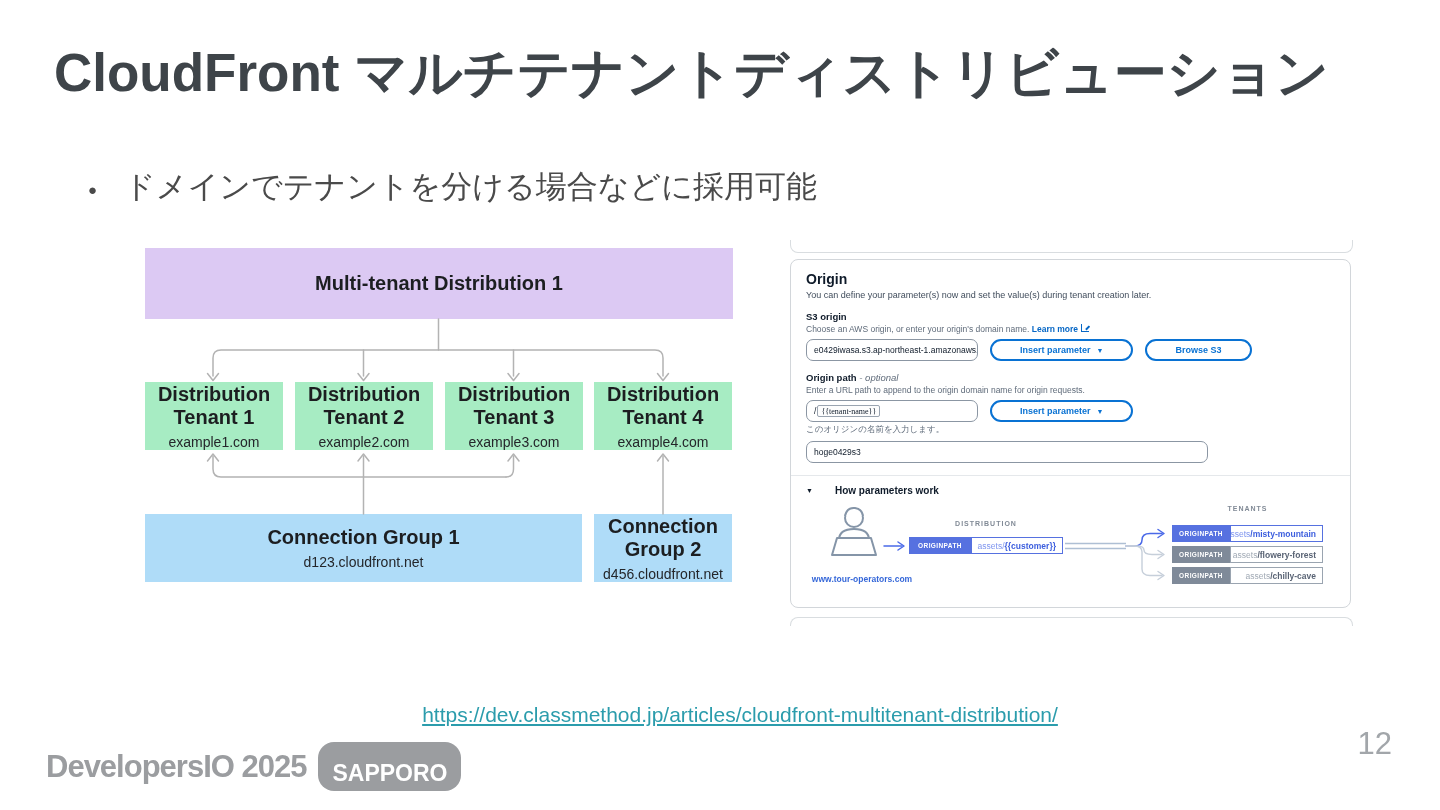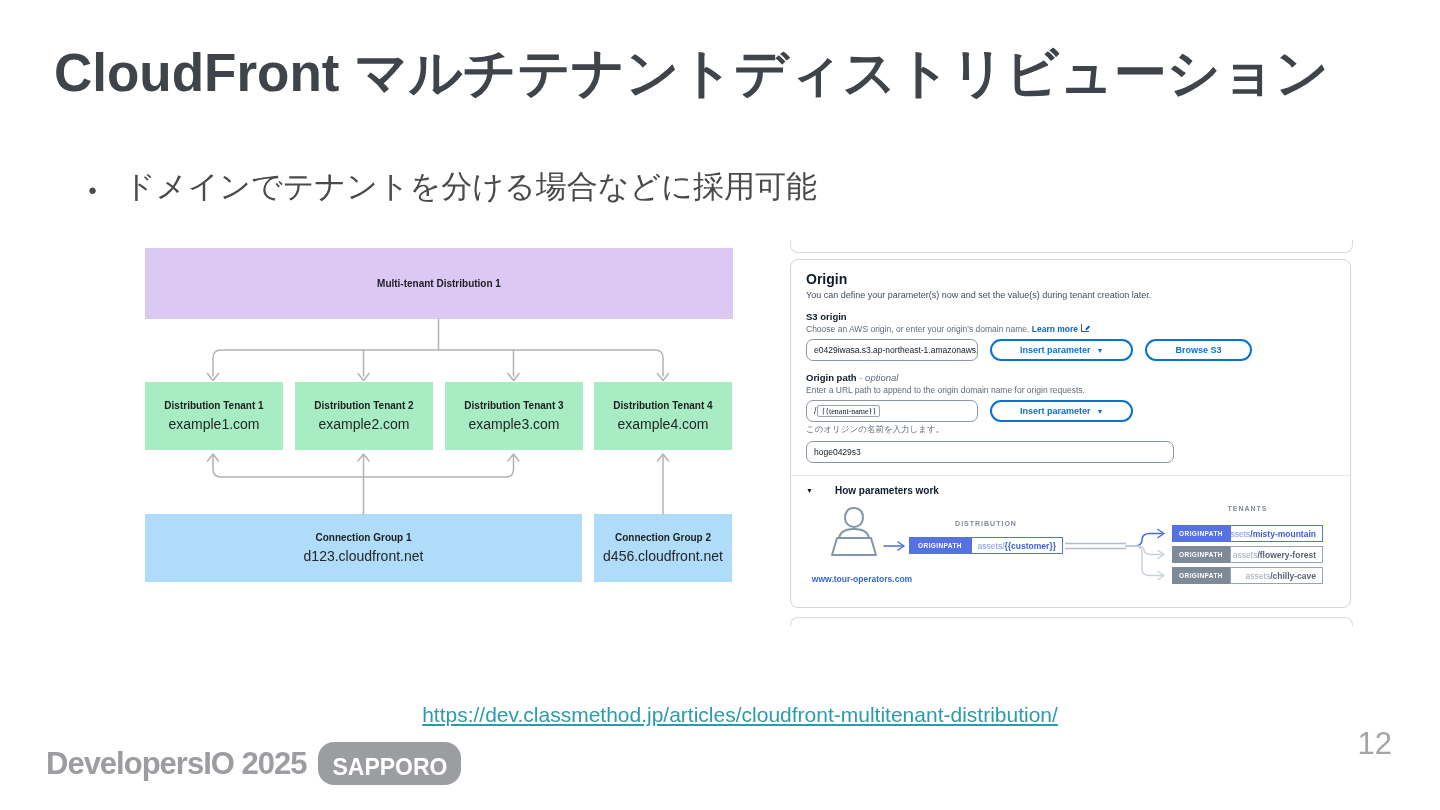--- a/index.html
+++ b/index.html
@@ -8,27 +8,27 @@
 
   
   .title{position:absolute;left:54px;top:38px;font-size:53px;font-weight:700;color:#3e4449;letter-spacing:0px;white-space:nowrap;}
   .bullet-row{position:absolute;left:88px;top:166px;display:flex;align-items:center;color:#4a4a4a;}
   .bullet-dot{font-size:15px;margin-right:27px;position:relative;top:2px;}
   .bullet-text{font-size:31px;color:#4a4a4a;}
   .src-link-wrap{position:absolute;left:0;top:703px;width:1480px;text-align:center;}
   .src-link{font-size:21px;color:#2b9cac;}
   .brand{position:absolute;left:46px;top:742px;display:flex;align-items:center;gap:12px;}
   .brand-name{font-size:31px;font-weight:700;color:#9b9da0;letter-spacing:-1px;}
-  .brand-badge{background:#9b9da0;color:#ffffff;font-size:23px;font-weight:700;border-radius:16px;padding:12px 14px 4px;letter-spacing:0px;}
+  .brand-badge{background:#9b9da0;color:#ffffff;font-size:23px;font-weight:700;border-radius:16px;padding:18px 14px 4px;letter-spacing:0px;}
   .page-num{position:absolute;right:48px;top:726px;font-size:31px;color:#a2a6aa;text-align:center;}
 
   
   .diagram{position:absolute;left:145px;top:248px;width:588px;height:334px;}
   .dg-box{position:absolute;display:flex;flex-direction:column;align-items:center;justify-content:center;gap:5px;text-align:center;}
-  .dg-title{font-size:10px;font-weight:700;color:#1c1e21;}
+  .dg-title{font-size:20px;font-weight:700;color:#1c1e21;}
   .dg-sub{font-size:14px;color:#24262a;}
   .dg-dist{left:0;top:0;width:588px;height:71px;background:#dcc9f3;}
   .dg-tenant{top:134px;width:138px;height:68px;background:#a7ecc3;}
   .dg-group{top:266px;height:68px;background:#afdcf8;}
   .dg-arrows{position:absolute;left:0;top:0;}
 
   
   .console{position:absolute;left:790px;top:240px;width:563px;height:385px;font-family:"Liberation Sans",sans-serif;color:#0f1b2a;}
   .partial-card-top{position:absolute;left:0;top:0;width:561px;height:12px;border:1px solid #d9dde0;border-top:none;border-radius:0 0 8px 8px;background:#fff;}
   .partial-card-bottom{position:absolute;left:0;top:377px;width:561px;height:8px;border:1px solid #d9dde0;border-bottom:none;border-radius:8px 8px 0 0;background:#fff;}
@@ -38,21 +38,21 @@
   .c-label{font-size:9.5px;font-weight:700;color:#0f1b2a;margin-top:11px;}
   .c-label .opt{font-weight:400;font-style:italic;color:#5f6b7a;}
   .c-small{font-size:8.5px;color:#5f6b7a;margin-top:2px;}
   .c-link{color:#0667c6;font-weight:700;text-decoration:none;}
   .ext-ico{display:inline-block;width:7px;height:7px;border:1px solid #0667c6;border-top:none;border-right:none;position:relative;margin-left:3px;}
   .ext-ico:after{content:"";position:absolute;left:3px;bottom:3px;width:5px;height:1.5px;background:#0667c6;transform:rotate(-45deg);}
   .input-row{display:flex;align-items:center;gap:12px;margin-top:5px;}
   .c-input{box-sizing:border-box;height:22px;border:1px solid #8b96a3;border-radius:7px;background:#fff;display:flex;align-items:center;padding:0 7px;font-size:8.5px;color:#0f1b2a;white-space:nowrap;overflow:hidden;}
   .c-input.w-s3{width:172px;}
   .c-input.w-path{width:172px;}
-  .c-input.w-name{width:368px;text-align:right;}
+  .c-input.w-name{width:402px;text-align:right;}
   .token{font-family:Liberation Serif, serif;font-size:8px;border:1px solid #9aa4b0;border-radius:2px;padding:0.5px 3px;margin-left:1px;background:#fdfdfd;color:#0f1b2a;}
   .pill-btn{height:22px;box-sizing:border-box;border:2px solid #0972d3;border-radius:12px;background:#fff;color:#0972d3;
             font-size:9px;font-weight:700;display:flex;align-items:center;gap:6px;padding:0 28px;cursor:pointer;white-space:nowrap;}
   .pill-btn .caret{font-size:7px;}
   .divider{height:1px;background:#e5e8eb;margin:12px -15px 0;}
   .expander{display:flex;align-items:center;gap:22px;font-size:10px;font-weight:700;color:#0f1b2a;margin-top:9px;cursor:pointer;}
   .expander .tri{font-size:7px;color:#0f1b2a;}
 
   
   .hp{position:relative;height:94px;margin-top:4px;}

